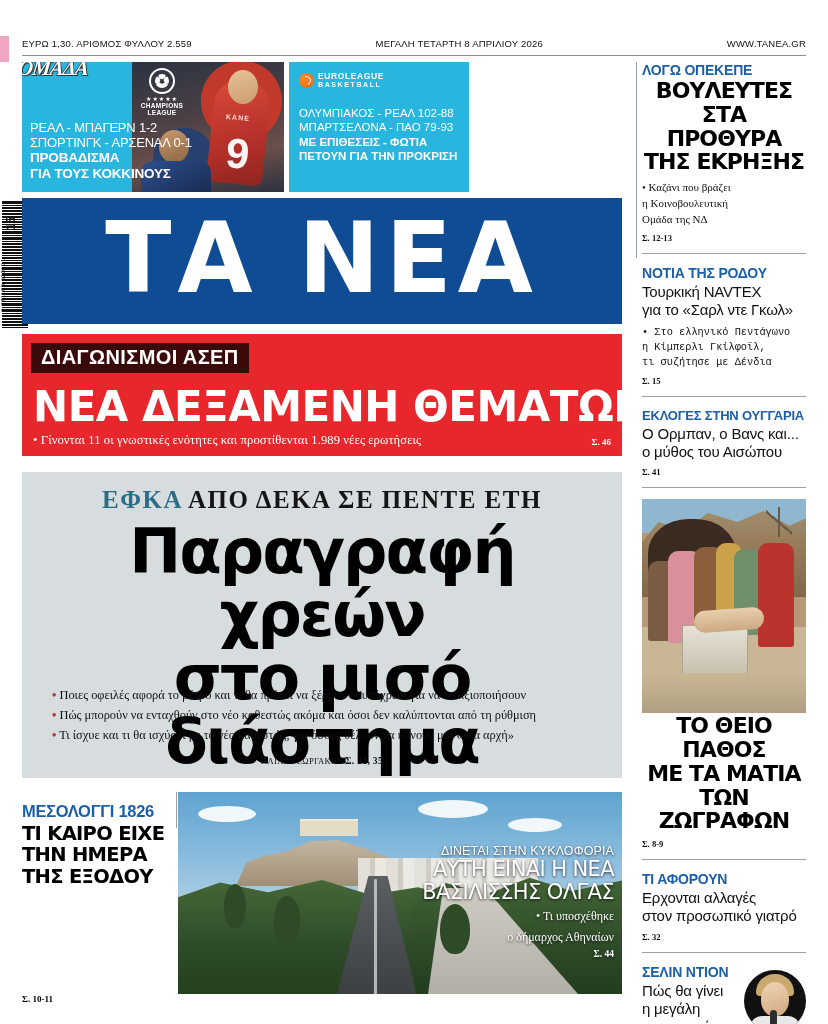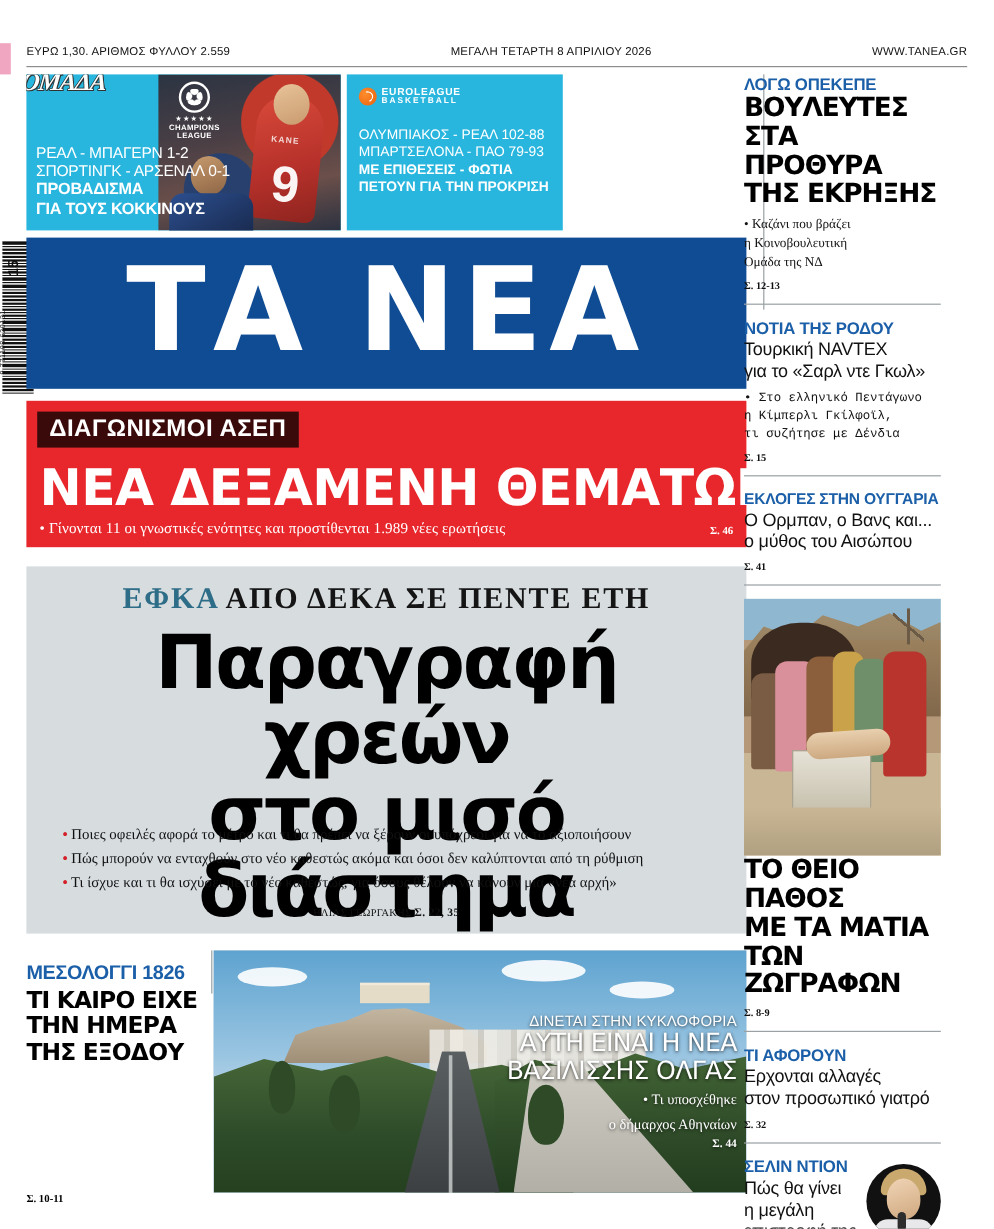--- a/index.html
+++ b/index.html
@@ -301,29 +301,29 @@
     color:#fff; font-weight:normal; font-size:21px; line-height:1.1; letter-spacing:-.6px;
     font-family:"DejaVu Sans", sans-serif; white-space:nowrap;
   }
   .capbox .cs {
     color:#fff; font-family:"Liberation Serif", serif; font-size:12px; line-height:1.32; margin-top:5px;
   }
   .capbox .cpg { color:#fff; font-size:9.5px; font-weight:bold; font-family:"Liberation Serif", serif; margin-top:3px;}
 
   
   .sidebar {
-    position:absolute; left:620px; top:62px; width:164px; height:950px;
+    position:absolute; left:642px; top:62px; width:164px; height:950px;
   }
   .sb-vline { position:absolute; left:636px; top:62px; width:1px; height:196px; background:#9aa0a4; }
   .sb-item { position:relative; }
   .sb-kicker { color:#1b5fa8; font-weight:bold; font-size:14px; letter-spacing:-.2px; white-space:nowrap; }
   .sb-kicker.sm { font-size:13px; }
   .sb-head-big {
     font-family:"DejaVu Sans", sans-serif; font-weight:bold; font-size:22px; line-height:1.08;
-    letter-spacing:-.9px; color:#000; margin-top:1px;
+    letter-spacing:-.9px; color:#000; margin-top:1px;text-align:center;
   }
   .sb-head {
     font-size:15px; line-height:1.22; color:#111; margin-top:2px; letter-spacing:-.2px;
   }
   .sb-body {
     font-family:Liberation Mono, monospace; font-size:10.3px; line-height:1.46; color:#111; margin-top:5px;
   }
   .sb-body.serif { font-family:"Liberation Serif", serif; font-size:11px; }
   .sb-pg { font-size:8.6px; font-weight:bold; font-family:"Liberation Serif", serif; margin-top:6px; color:#111;}
   .sb-rule { height:1px; background:#9aa0a4; margin:10px 0 11px 0; }

